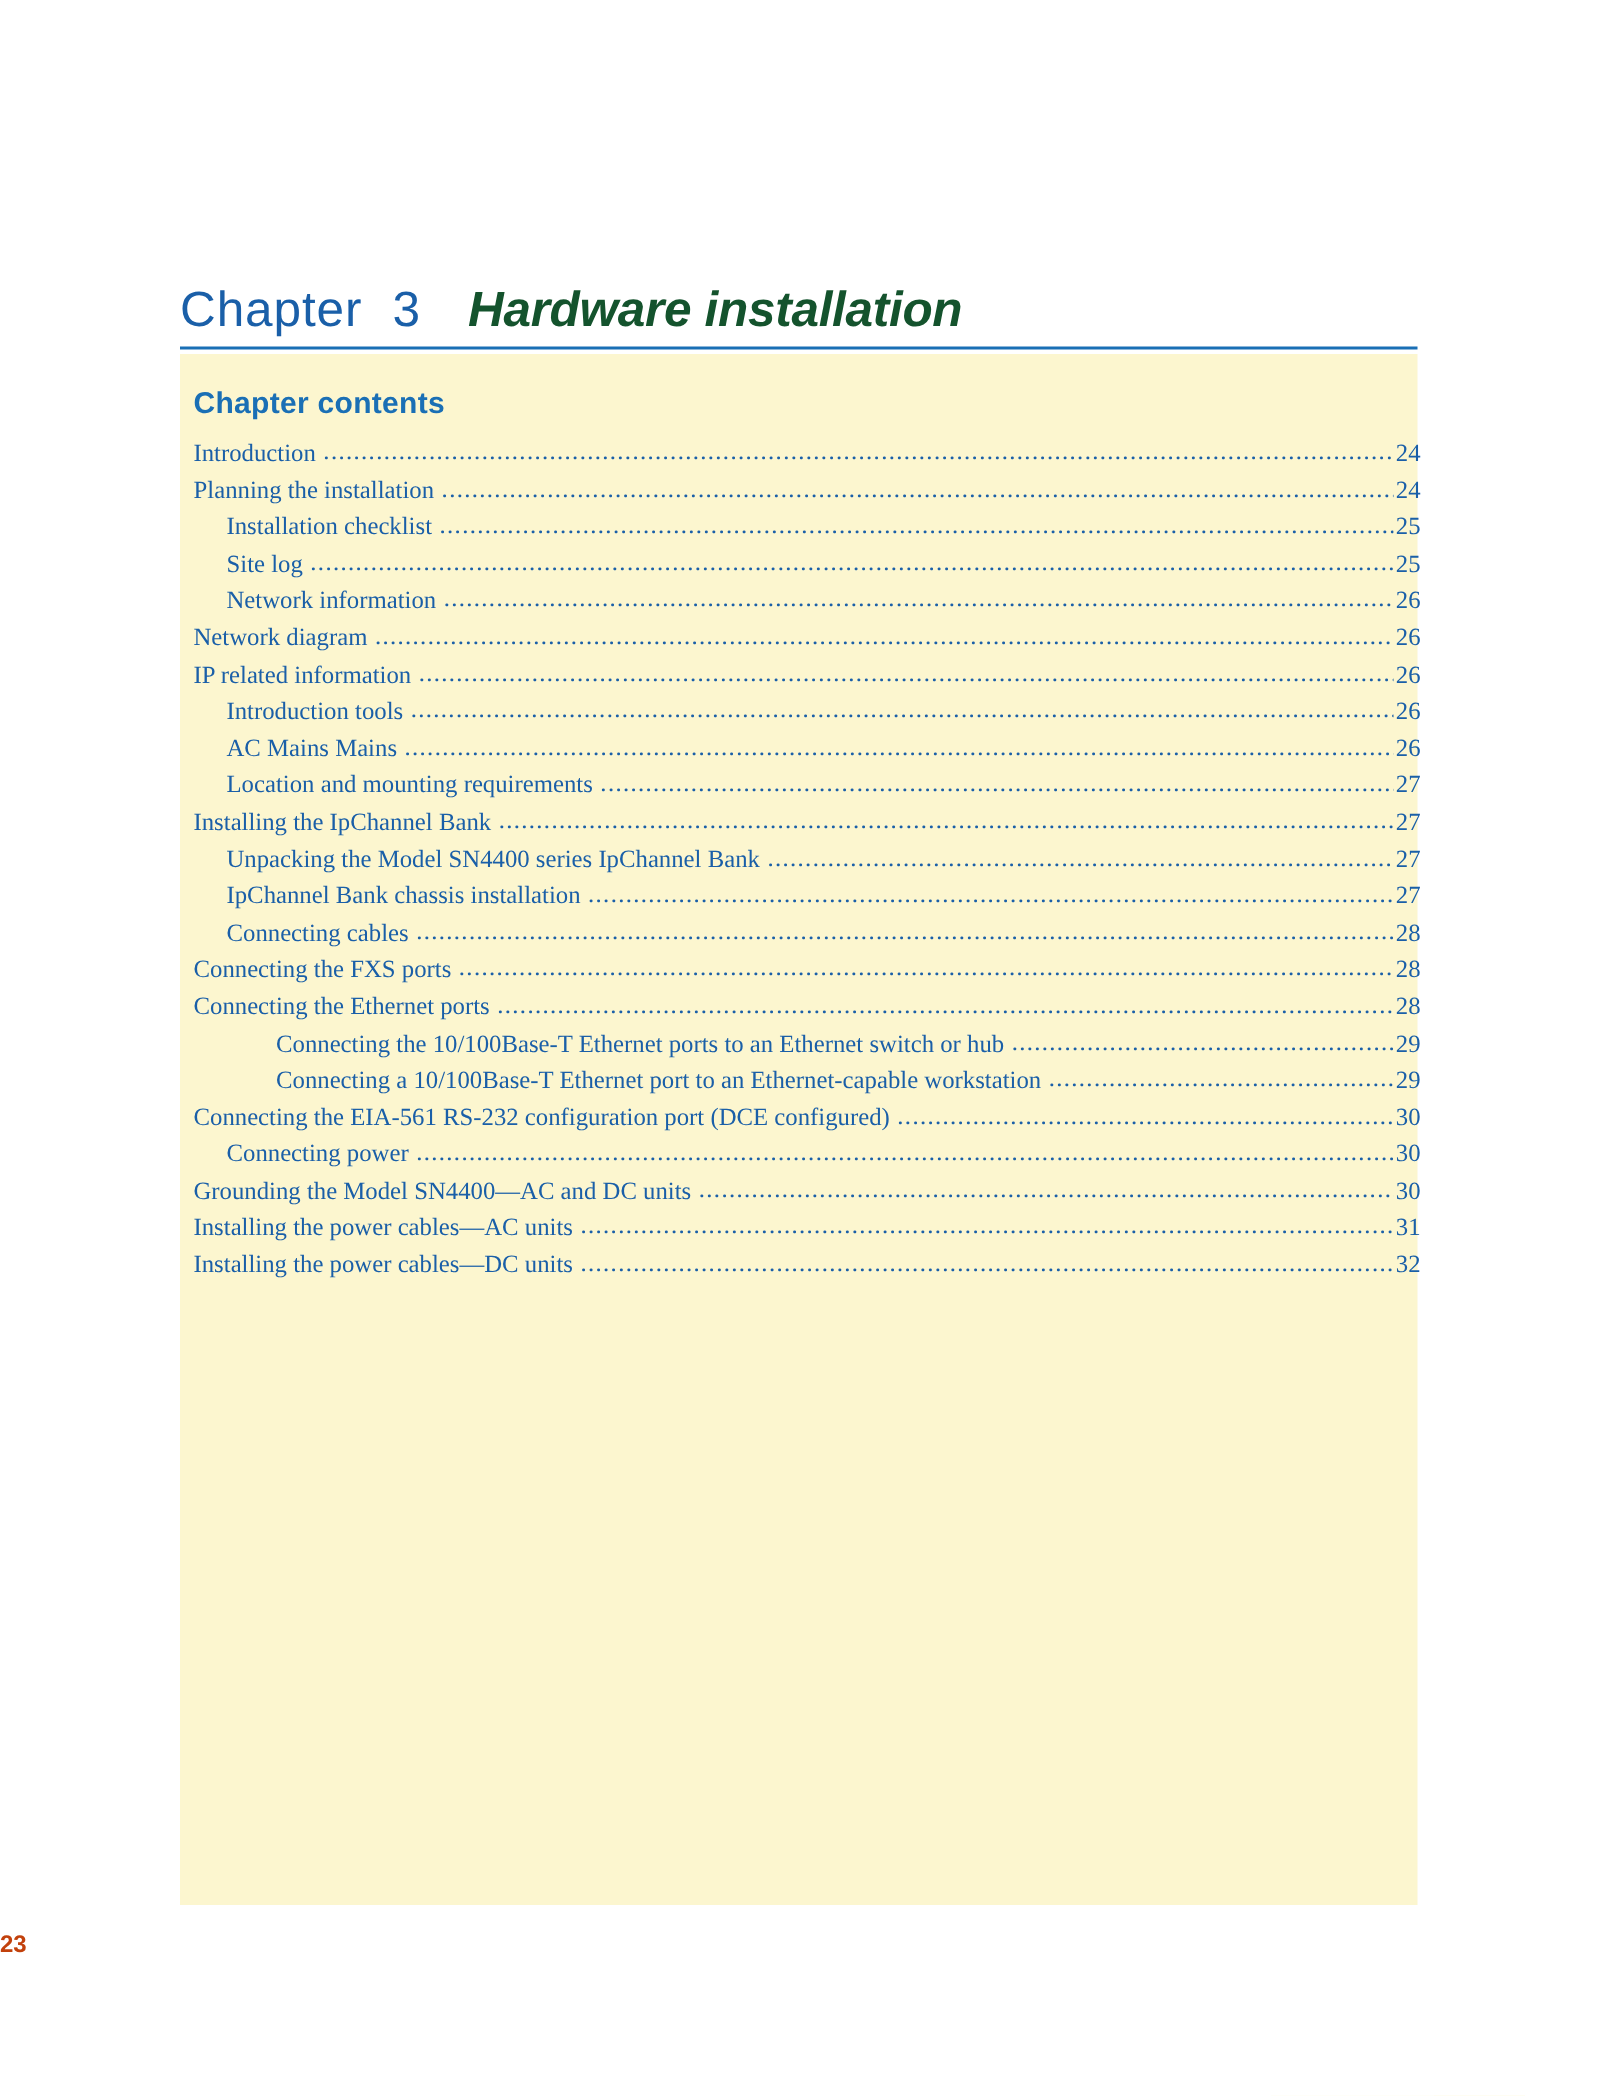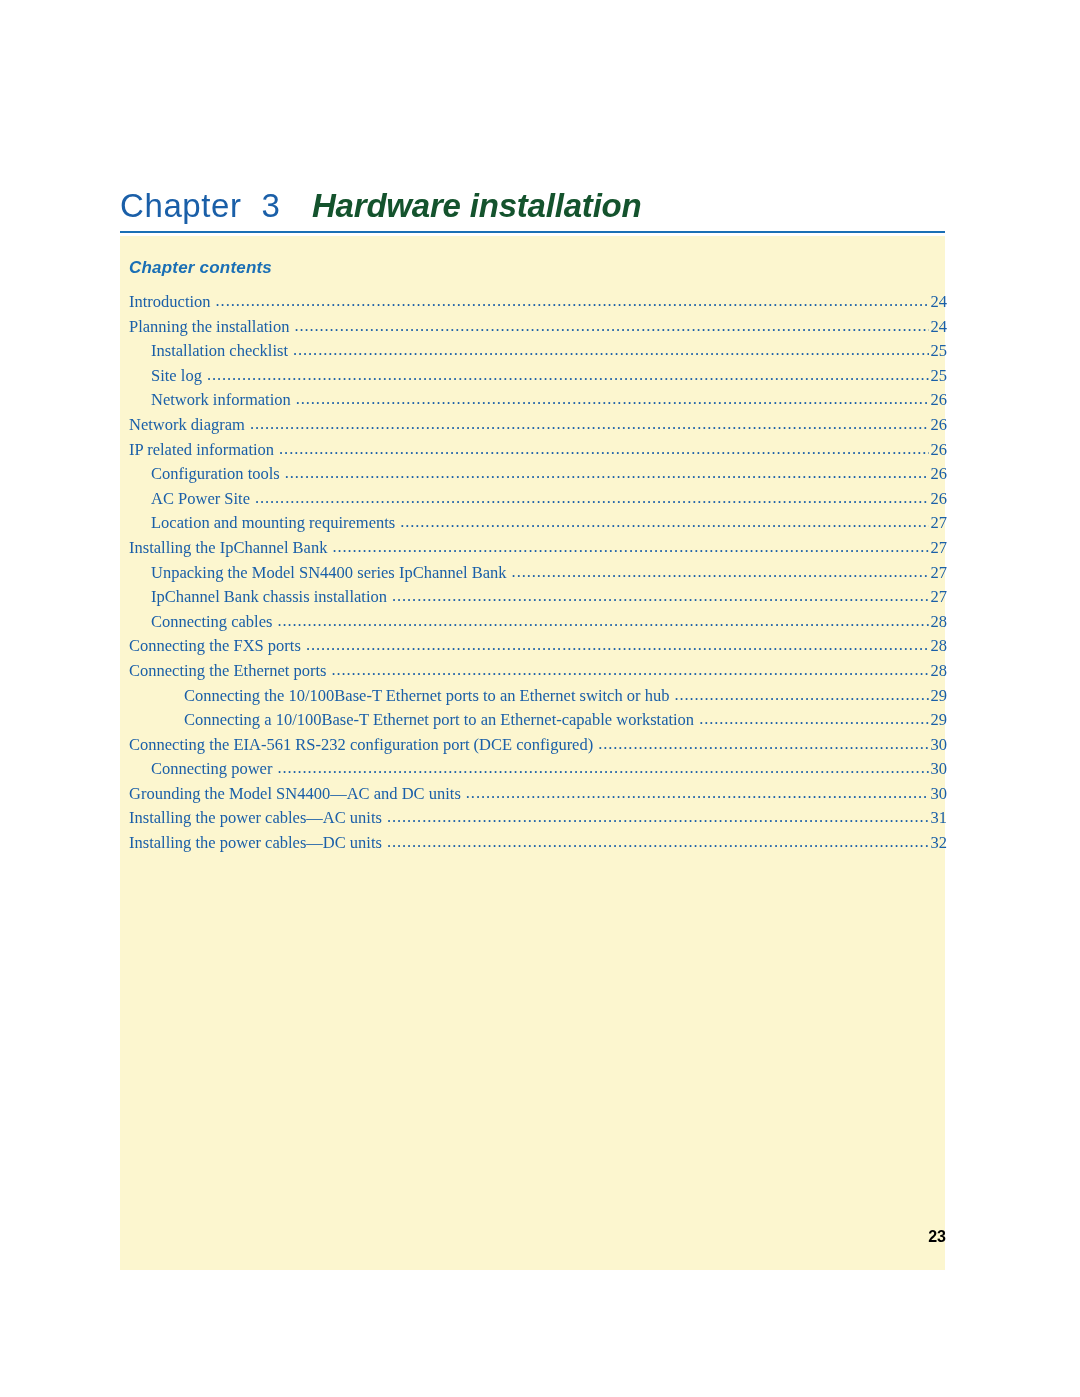--- a/index.html
+++ b/index.html
@@ -79,22 +79,21 @@
     height: 2px;
     background: #1a6fb5;
   }
 
   .chapter-contents-label {
     position: absolute;
     left: 129px;
     top: 258px;
     font-family: "Liberation Sans", sans-serif;
     font-weight: bold;
-    font-style: italic;
-    font-size: 17px;
+    font-size: 20px;
     color: #1a6fb5;
     letter-spacing: 0.2px;
   }
 
   
   .toc {
     position: absolute;
     left: 129px;
     top: 292px;
     width: 818px;
@@ -127,27 +126,27 @@
   }
 
   .lvl0 { margin-left: 0px; }
   .lvl1 { margin-left: 22px; }
   .lvl2 { }
   .lvl3 { margin-left: 55px; }
 
   .folio {
     position: absolute;
     left: 0;
-    top: 1228px;
+    top: 1288px;
     width: 946px;
-    text-align: right;
+    text-align: left;
     font-family: "Liberation Sans", sans-serif;
     font-weight: bold;
     font-size: 16px;
-    color: #000000;
+    color: #c2410c;
   }
 </style>
 </head>
 <body>
 
 <div class="page">
 
   <div class="content-panel"></div>
 
   <div class="chapter-head">
@@ -190,26 +189,26 @@
         <span class="toc-label">Network diagram</span>
         <span class="toc-dots">.......................................................................................................................................................................................................</span>
         <span class="toc-page">26</span>
       </div>
       <div class="toc-row lvl2">
         <span class="toc-label">IP related information</span>
         <span class="toc-dots">.......................................................................................................................................................................................................</span>
         <span class="toc-page">26</span>
       </div>
       <div class="toc-row lvl1">
-        <span class="toc-label">Configuration tools</span>
-        <span class="toc-dots">.......................................................................................................................................................................................................</span>
-        <span class="toc-page">26</span>
-      </div>
-      <div class="toc-row lvl1">
-        <span class="toc-label">AC Power Site</span>
+        <span class="toc-label">Introduction tools</span>
+        <span class="toc-dots">.......................................................................................................................................................................................................</span>
+        <span class="toc-page">26</span>
+      </div>
+      <div class="toc-row lvl1">
+        <span class="toc-label">AC Mains Mains</span>
         <span class="toc-dots">.......................................................................................................................................................................................................</span>
         <span class="toc-page">26</span>
       </div>
       <div class="toc-row lvl1">
         <span class="toc-label">Location and mounting requirements</span>
         <span class="toc-dots">.......................................................................................................................................................................................................</span>
         <span class="toc-page">27</span>
       </div>
       <div class="toc-row lvl0">
         <span class="toc-label">Installing the IpChannel Bank</span>

